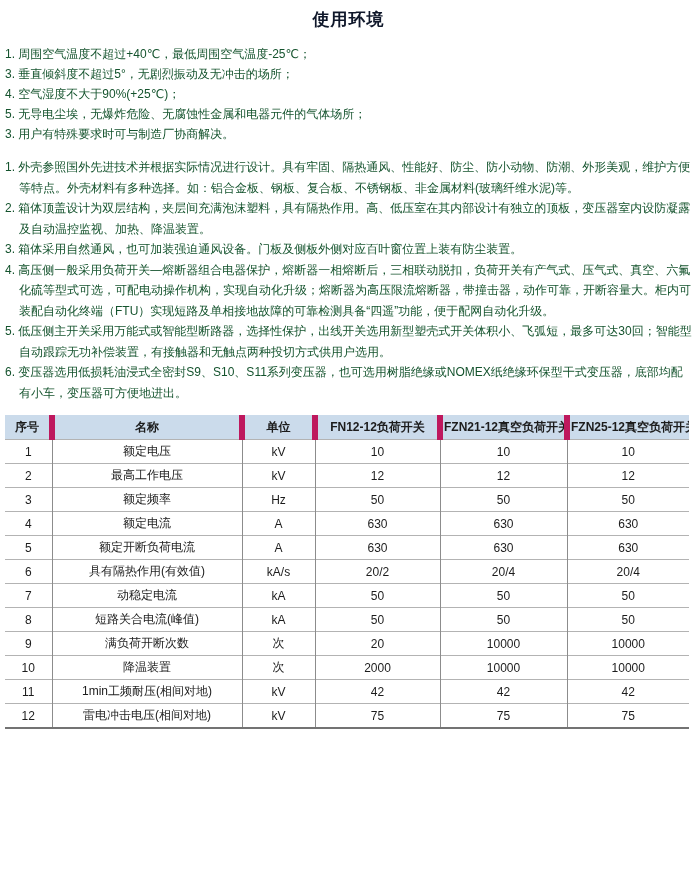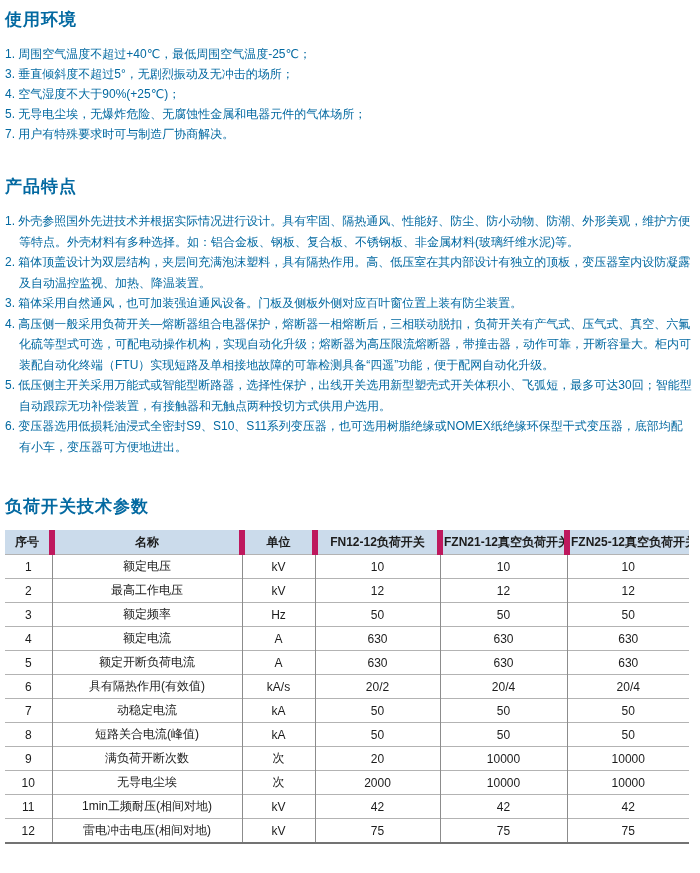--- a/index.html
+++ b/index.html
@@ -12,38 +12,39 @@
   .page {
     position: relative;
     width: 700px;
     height: 873px;
     background: #ffffff;
     box-sizing: border-box;
     padding: 6px 8px 0 5px;
     overflow: hidden;
   }
   h2.sec-title {
-    color: #0369a1;
+    color: #0f172a;
     font-size: 17px;
     font-weight: bold;
     margin: 0 0 0 0;
     letter-spacing: 1px;
+    text-align: center;
   }
   .sec-env h2.sec-title   { margin-top: 2px; }
   .sec-feat h2.sec-title  { margin-top: 31px; }
   .sec-param h2.sec-title { margin-top: 38px; }
 
   .list { margin-top: 13px; }
   .li {
     margin: 0;
     font-size: 12px;
     line-height: 20px;
     padding-left: 14px;
     text-indent: -14px;
-    color: #0369a1;
+    color: #14532d;
   }
   .sec-feat .li { line-height: 20.5px; }
 
   table.params {
     margin-top: 12px;
     width: 684px;
     border-collapse: collapse;
     table-layout: fixed;
     font-size: 12px;
     color: #1c1c1c;
@@ -87,38 +88,36 @@
 
 <div class="page">
 
   <section class="sec-env">
     <h2 class="sec-title">使用环境</h2>
     <div class="list">
       <p class="li">1. 周围空气温度不超过+40℃，最低周围空气温度-25℃；</p>
       <p class="li">3. 垂直倾斜度不超过5°，无剧烈振动及无冲击的场所；</p>
       <p class="li">4. 空气湿度不大于90%(+25℃)；</p>
       <p class="li">5. 无导电尘埃，无爆炸危险、无腐蚀性金属和电器元件的气体场所；</p>
-      <p class="li">7. 用户有特殊要求时可与制造厂协商解决。</p>
+      <p class="li">3. 用户有特殊要求时可与制造厂协商解决。</p>
     </div>
   </section>
 
   <section class="sec-feat">
-    <h2 class="sec-title">产品特点</h2>
     <div class="list">
       <p class="li">1. 外壳参照国外先进技术并根据实际情况进行设计。具有牢固、隔热通风、性能好、防尘、防小动物、防潮、外形美观，维护方便等特点。外壳材料有多种选择。如：铝合金板、钢板、复合板、不锈钢板、非金属材料(玻璃纤维水泥)等。</p>
       <p class="li">2. 箱体顶盖设计为双层结构，夹层间充满泡沫塑料，具有隔热作用。高、低压室在其内部设计有独立的顶板，变压器室内设防凝露及自动温控监视、加热、降温装置。</p>
       <p class="li">3. 箱体采用自然通风，也可加装强迫通风设备。门板及侧板外侧对应百叶窗位置上装有防尘装置。</p>
       <p class="li">4. 高压侧一般采用负荷开关—熔断器组合电器保护，熔断器一相熔断后，三相联动脱扣，负荷开关有产气式、压气式、真空、六氟化硫等型式可选，可配电动操作机构，实现自动化升级；熔断器为高压限流熔断器，带撞击器，动作可靠，开断容量大。柜内可装配自动化终端（FTU）实现短路及单相接地故障的可靠检测具备“四遥”功能，便于配网自动化升级。</p>
       <p class="li">5. 低压侧主开关采用万能式或智能型断路器，选择性保护，出线开关选用新型塑壳式开关体积小、飞弧短，最多可达30回；智能型自动跟踪无功补偿装置，有接触器和无触点两种投切方式供用户选用。</p>
       <p class="li">6. 变压器选用低损耗油浸式全密封S9、S10、S11系列变压器，也可选用树脂绝缘或NOMEX纸绝缘环保型干式变压器，底部均配有小车，变压器可方便地进出。</p>
     </div>
   </section>
 
   <section class="sec-param">
-    <h2 class="sec-title">负荷开关技术参数</h2>
     <table class="params">
       <colgroup>
         <col class="c-no">
           <col class="c-name">
           <col class="c-unit">
           <col class="c-v1">
           <col class="c-v2">
           <col class="c-v3">
       </colgroup>
       <thead>
@@ -199,21 +198,21 @@
         <tr>
           <td>9</td>
           <td>满负荷开断次数</td>
           <td>次</td>
           <td>20</td>
           <td>10000</td>
           <td>10000</td>
         </tr>
         <tr>
           <td>10</td>
-          <td>无导电尘埃</td>
+          <td>降温装置</td>
           <td>次</td>
           <td>2000</td>
           <td>10000</td>
           <td>10000</td>
         </tr>
         <tr>
           <td>11</td>
           <td>1min工频耐压(相间对地)</td>
           <td>kV</td>
           <td>42</td>

